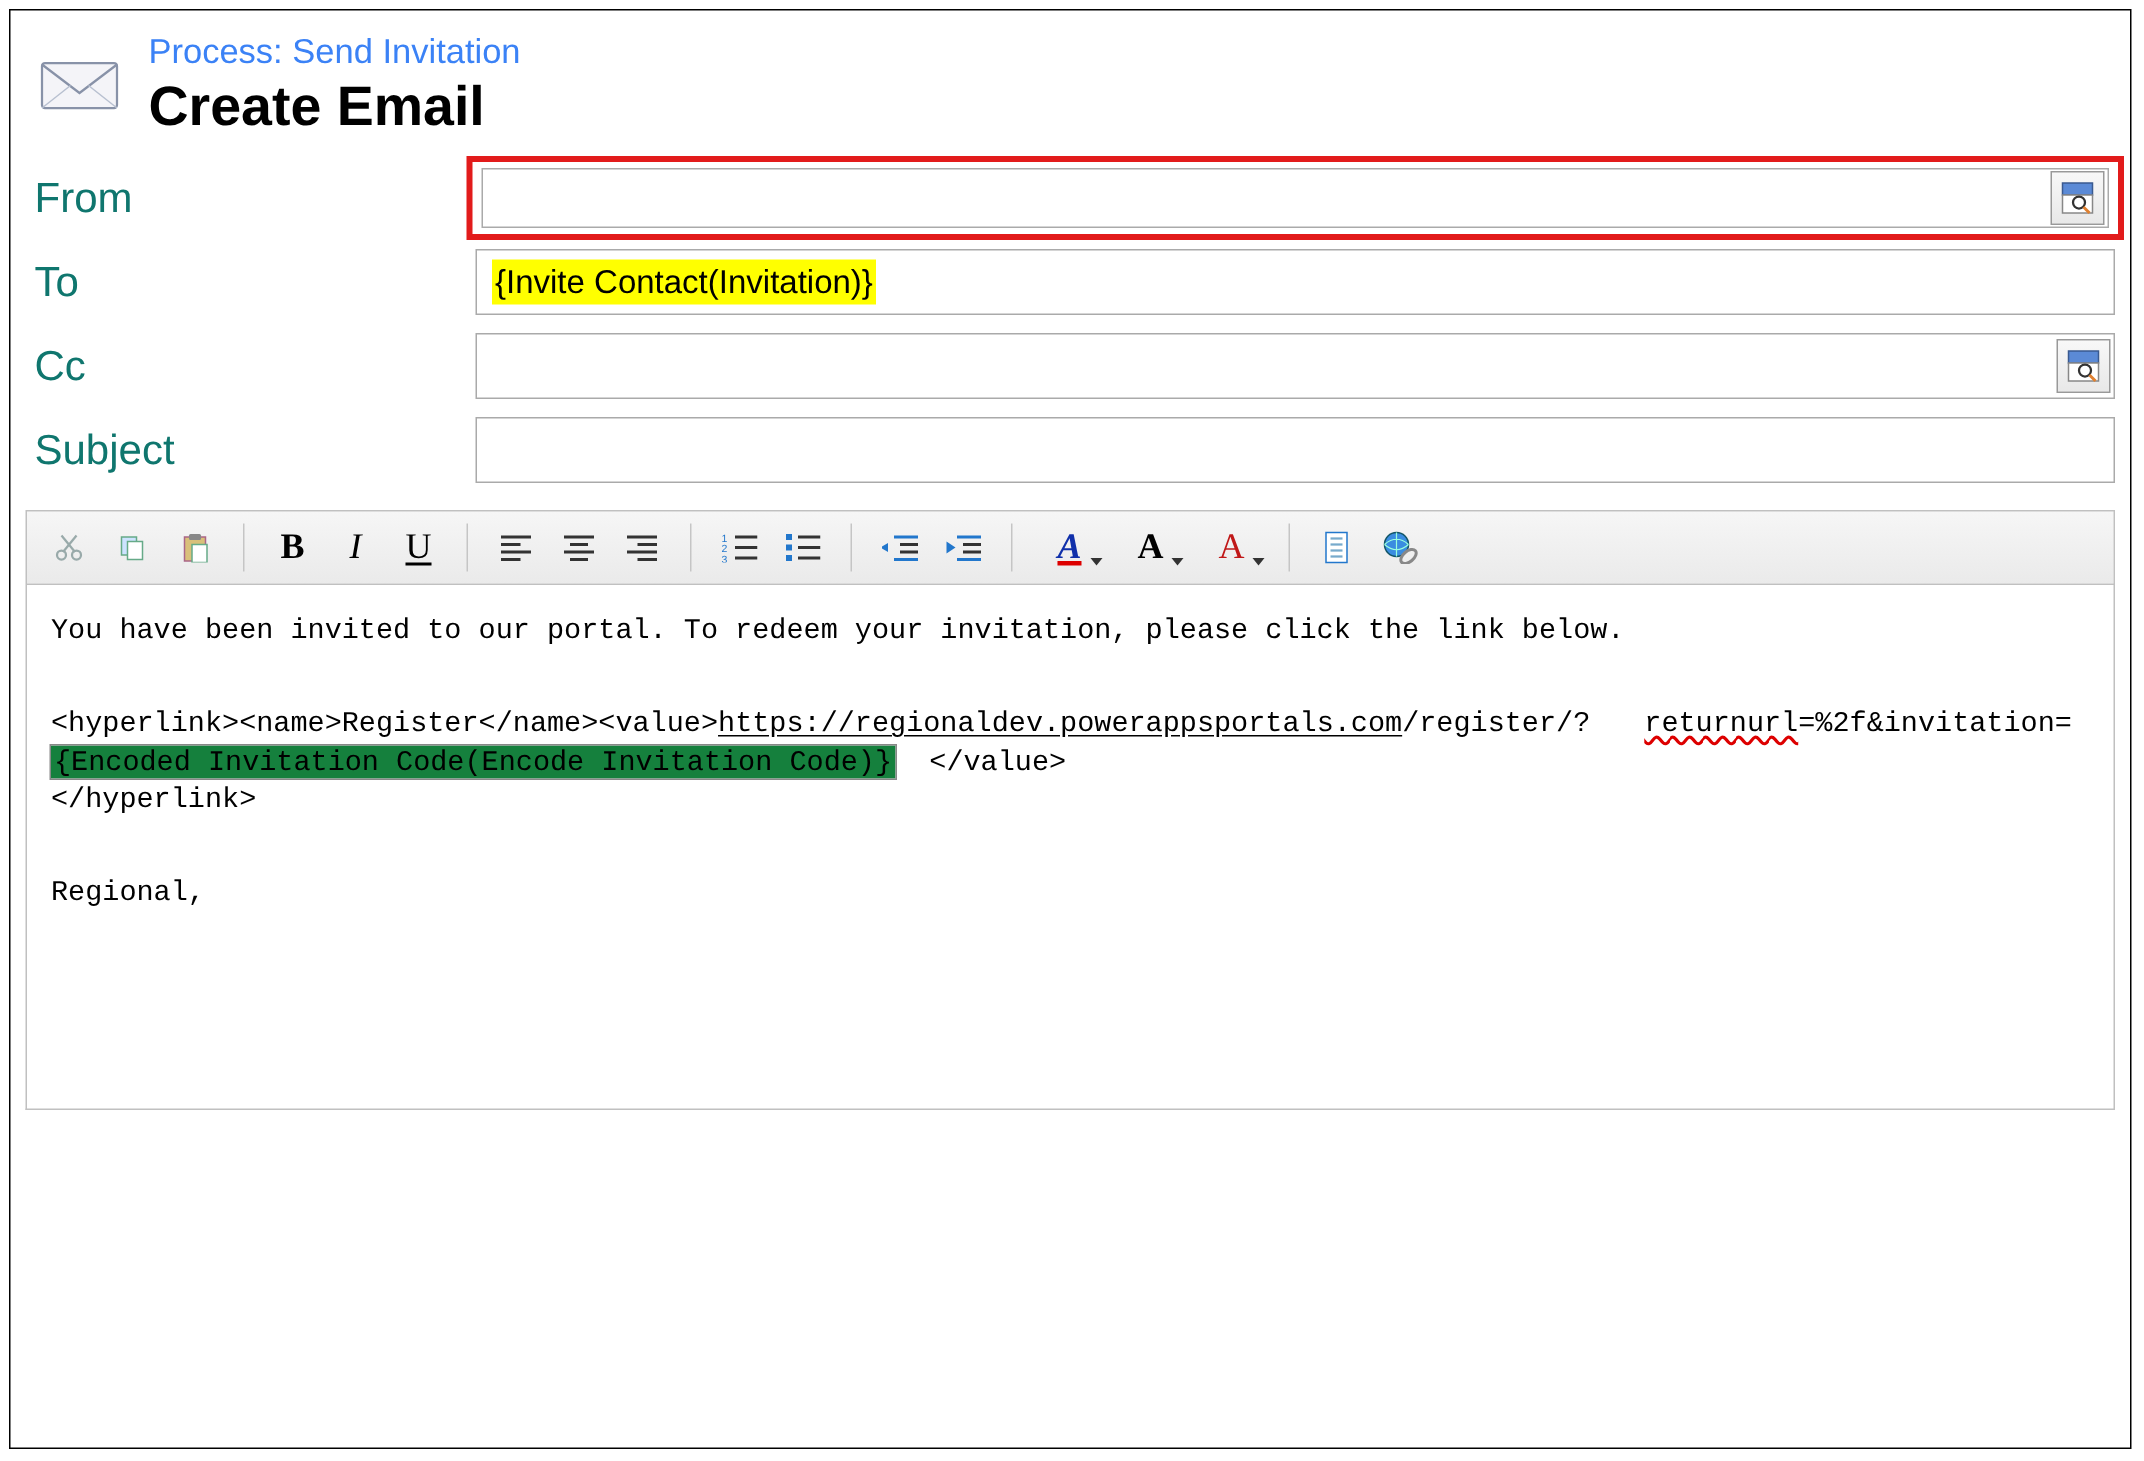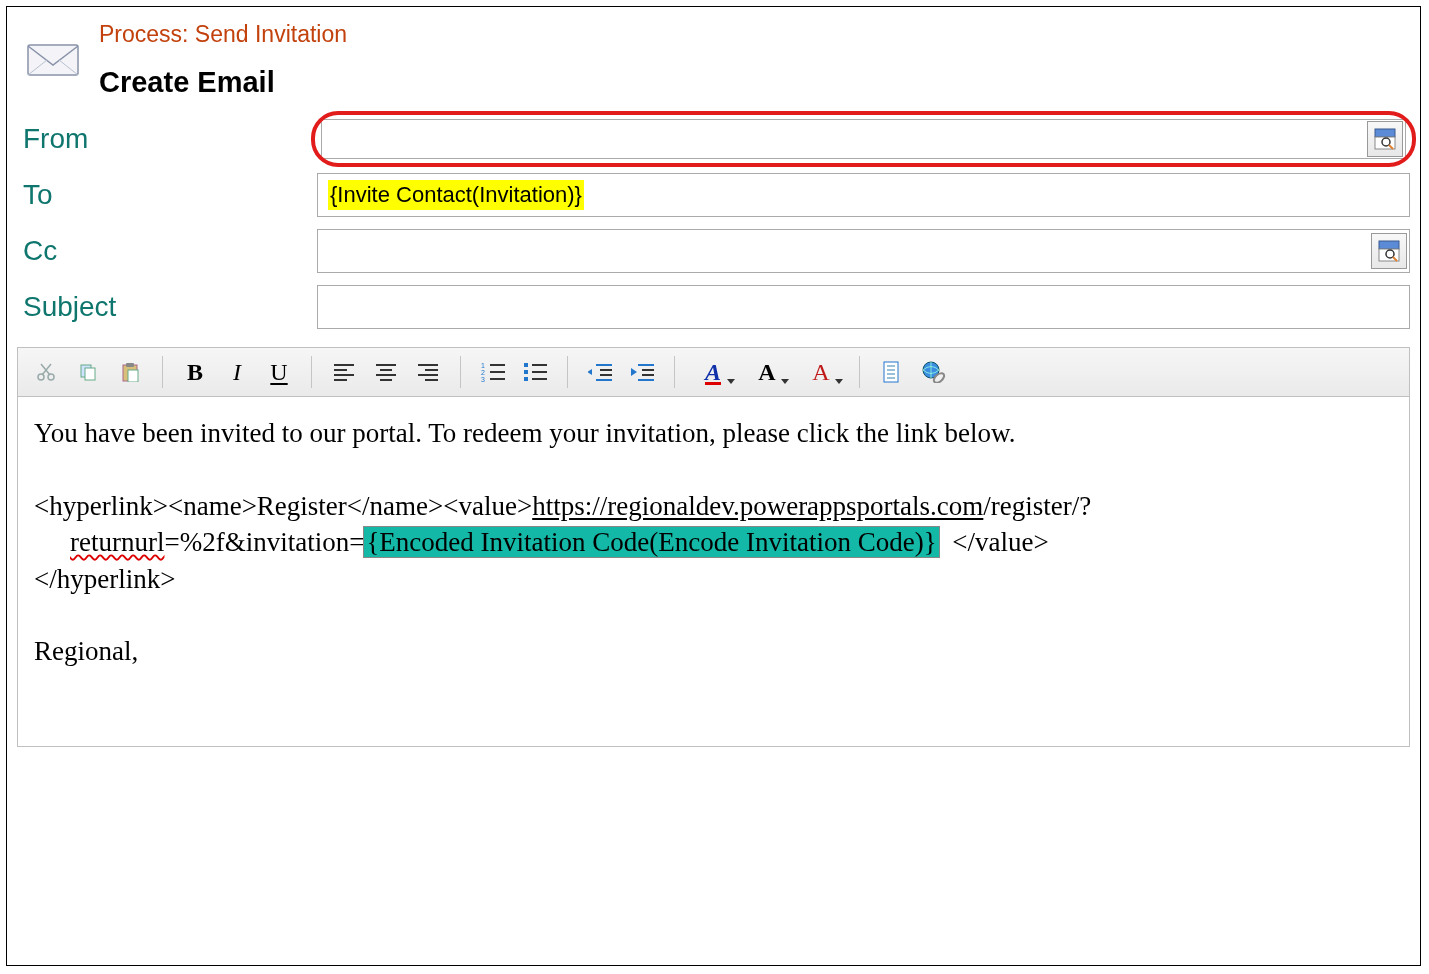--- a/index.html
+++ b/index.html
@@ -2,27 +2,27 @@
 <html><head>
   <meta charset="utf-8">
   <style>
     * { box-sizing: border-box; margin: 0; padding: 0; }
     body { font-family: "Segoe UI", Arial, sans-serif; background: #fff; padding: 6px; }
     .frame { border: 1.5px solid #000; width: 1415px; height: 960px; padding: 8px 10px; position: relative; }
 
     
     .header { display: flex; align-items: center; gap: 18px; padding: 6px 0 18px 8px; }
     .envelope-icon { width: 56px; height: 40px; display: flex; align-items: center; justify-content: center; }
-    .header-text .process { font-size: 23px; color: #c2410c; font-weight: 400; margin-bottom: 18px; }
-    .header-text .title { font-size: 29px; font-weight: 700; color: #000; }
+    .header-text .process { font-size: 23px; color: #3b82f6; font-weight: 400; margin-bottom: 2px; }
+    .header-text .title { font-size: 37px; font-weight: 700; color: #000; }
 
     
     .form-row { display: flex; align-items: center; margin-bottom: 12px; padding-left: 2px; }
     .form-label { width: 298px; font-size: 28px; color: #0f766e; font-weight: 400; padding-left: 4px; }
-    .input-wrap { flex: 1; position: relative; display:flex; align-items:center;border-radius:21px; }
+    .input-wrap { flex: 1; position: relative; display:flex; align-items:center; }
     .text-input { width: 100%; height: 44px; border: 1px solid #aaa; font-size: 22px; padding: 4px 50px 4px 10px; font-family: inherit; background:#fff;}
     .lookup-btn { position: absolute; right: 3px; top: 50%; transform: translateY(-50%); width: 36px; height: 36px; border: 1px solid #999; background: linear-gradient(#f8f8f8,#e8e8e8); display: flex; align-items: center; justify-content: center; cursor: pointer; }
 
     
     .from-row .input-wrap { outline: 4px solid #e21b1b; outline-offset: 2px; padding: 2px 4px;}
     .from-row .text-input { height: 40px; }
     .from-row .lookup-btn { right: 7px; }
 
     
     .to-highlight { background: #ffff00; display: inline-block; font-size: 22px; padding: 2px 2px; line-height: 1.2; }
@@ -35,25 +35,25 @@
     .tb-btn.bold { font-weight: 800; font-family: "Times New Roman", serif; font-size:24px; color:#000;}
     .tb-btn.italic { font-style: italic; font-family: "Times New Roman", serif; font-size:24px; color:#000;}
     .tb-btn.uline { text-decoration: underline; font-family: "Times New Roman", serif; font-size:24px; color:#000; text-decoration-thickness: 2px; text-underline-offset: 3px;}
     .tb-btn.wide { width: 48px; }
     .tb-caret::after { content:""; position:absolute; right:2px; bottom:6px; border-left:4px solid transparent; border-right:4px solid transparent; border-top:5px solid #333;}
     .AH { font-family: "Times New Roman", serif; font-size:24px; font-weight:700; font-style:italic; color:#1030aa; text-decoration: underline; text-decoration-color:#d00; text-decoration-thickness:3px; text-underline-offset:2px;}
     .AS { font-family: "Times New Roman", serif; font-size:24px; font-weight:700; color:#000; }
     .AC { font-family: "Times New Roman", serif; font-size:24px; font-weight:400; color:#c01818; }
 
     
-    .editor-body { border: 1px solid #c0c0c0; border-top: none; padding: 18px 16px; font-family: Liberation Serif, serif; font-size: 27px; color: #000; line-height: 1.35; min-height: 350px; }
+    .editor-body { border: 1px solid #c0c0c0; border-top: none; padding: 18px 16px; font-family: Liberation Mono, monospace; font-size: 19px; color: #000; line-height: 1.35; min-height: 350px; }
     .editor-body p { margin-bottom: 6px; }
     .sp { text-decoration: underline wavy #d00; text-decoration-thickness: 1.5px; text-underline-offset: 3px; margin-left: 36px; }
     .url-link { text-decoration: underline; text-underline-offset: 3px; }
-    .yh { background: #14b8a6; outline: 1px solid #888; padding: 0 2px; }
+    .yh { background: #15803d; outline: 1px solid #888; padding: 0 2px; }
     .br { height: 30px; }
   </style>
 </head>
 <body>
 
 <div class="frame">
 
   <div class="header">
     <div class="envelope-icon">
       <svg width="56" height="40" viewBox="0 0 56 40">

